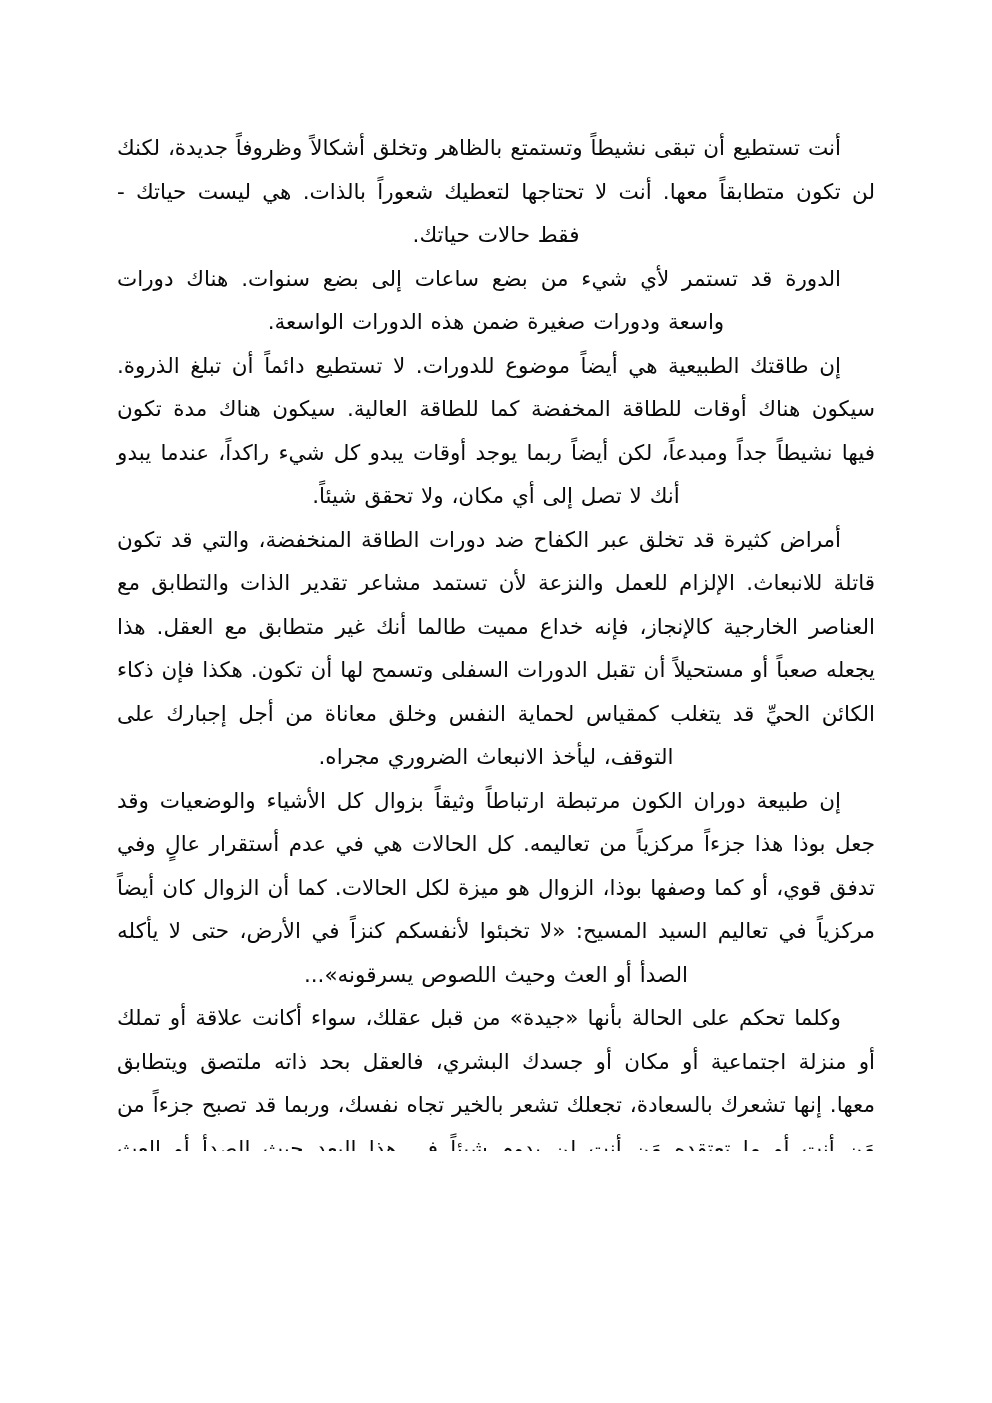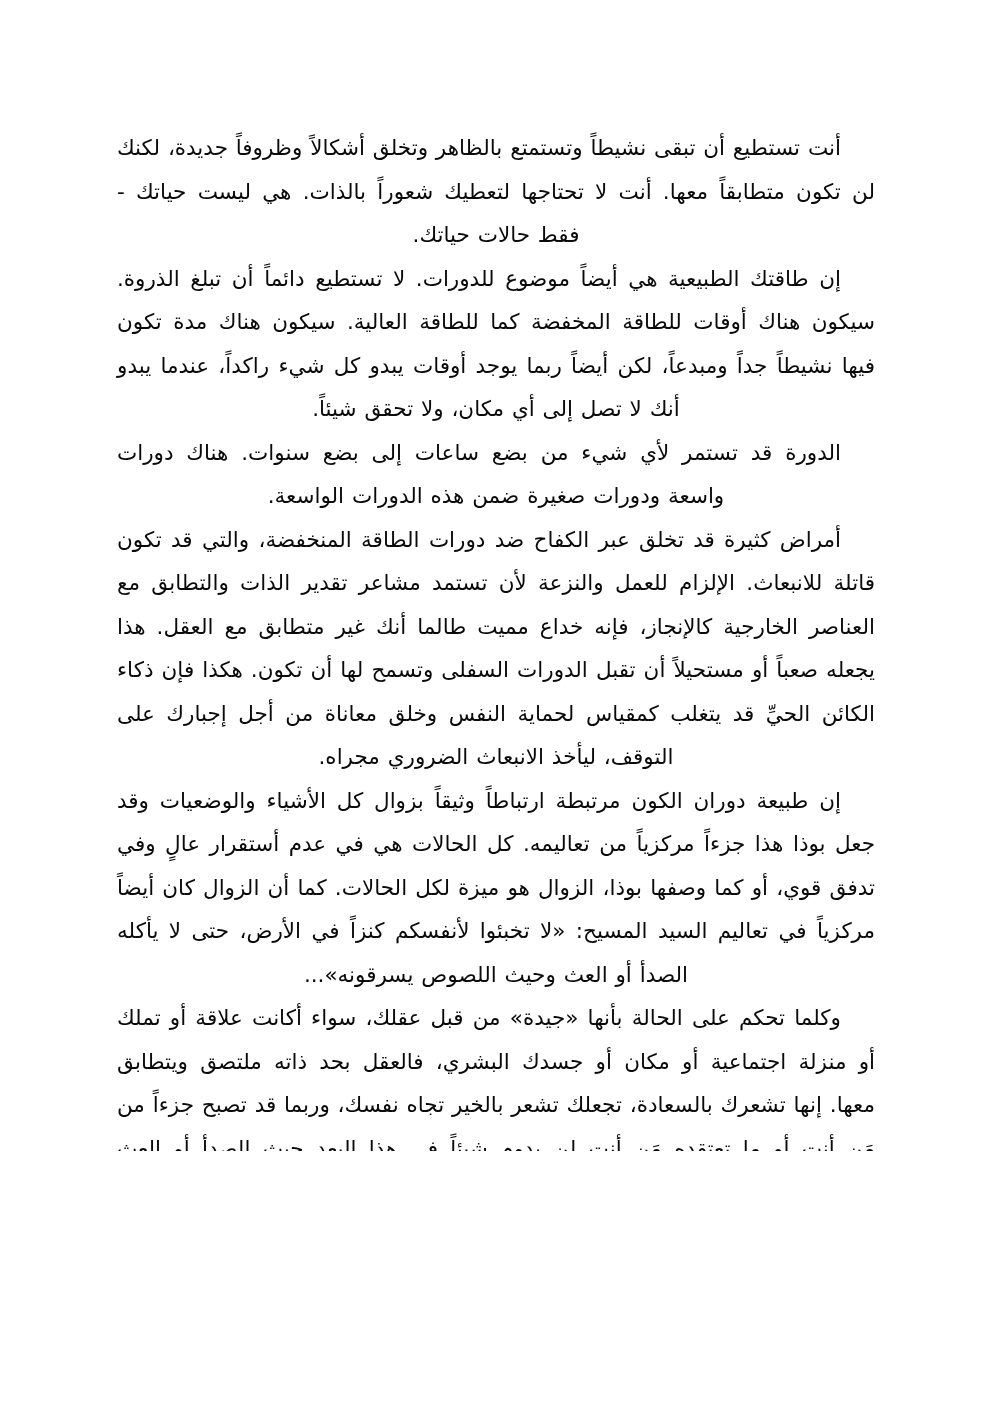--- a/index.html
+++ b/index.html
@@ -77,22 +77,22 @@
     font-weight: 400;
   }
 </style>
 </head>
 <body>
 
 <div class="page">
 
   <div class="text-column">
     <p class="para">أنت تستطيع أن تبقى نشيطاً وتستمتع بالظاهر وتخلق أشكالاً وظروفاً جديدة، لكنك لن تكون متطابقاً معها. أنت لا تحتاجها لتعطيك شعوراً بالذات. هي ليست حياتك - فقط حالات حياتك.</p>
+    <p class="para">الدورة قد تستمر لأي شيء من بضع ساعات إلى بضع سنوات. هناك دورات واسعة ودورات صغيرة ضمن هذه الدورات الواسعة.</p>
     <p class="para">إن طاقتك الطبيعية هي أيضاً موضوع للدورات. لا تستطيع دائماً أن تبلغ الذروة. سيكون هناك أوقات للطاقة المخفضة كما للطاقة العالية. سيكون هناك مدة تكون فيها نشيطاً جداً ومبدعاً، لكن أيضاً ربما يوجد أوقات يبدو كل شيء راكداً، عندما يبدو أنك لا تصل إلى أي مكان، ولا تحقق شيئاً.</p>
-    <p class="para">الدورة قد تستمر لأي شيء من بضع ساعات إلى بضع سنوات. هناك دورات واسعة ودورات صغيرة ضمن هذه الدورات الواسعة.</p>
     <p class="para">أمراض كثيرة قد تخلق عبر الكفاح ضد دورات الطاقة المنخفضة، والتي قد تكون قاتلة للانبعاث. الإلزام للعمل والنزعة لأن تستمد مشاعر تقدير الذات والتطابق مع العناصر الخارجية كالإنجاز، فإنه خداع مميت طالما أنك غير متطابق مع العقل. هذا يجعله صعباً أو مستحيلاً أن تقبل الدورات السفلى وتسمح لها أن تكون. هكذا فإن ذكاء الكائن الحيِّ قد يتغلب كمقياس لحماية النفس وخلق معاناة من أجل إجبارك على التوقف، ليأخذ الانبعاث الضروري مجراه.</p>
     <p class="para">إن طبيعة دوران الكون مرتبطة ارتباطاً وثيقاً بزوال كل الأشياء والوضعيات وقد جعل بوذا هذا جزءاً مركزياً من تعاليمه. كل الحالات هي في عدم أستقرار عالٍ وفي تدفق قوي، أو كما وصفها بوذا، الزوال هو ميزة لكل الحالات. كما أن الزوال كان أيضاً مركزياً في تعاليم السيد المسيح: «لا تخبئوا لأنفسكم كنزاً في الأرض، حتى لا يأكله الصدأ أو العث وحيث اللصوص يسرقونه»...</p>
     <p class="para">وكلما تحكم على الحالة بأنها «جيدة» من قبل عقلك، سواء أكانت علاقة أو تملك أو منزلة اجتماعية أو مكان أو جسدك البشري، فالعقل بحد ذاته ملتصق ويتطابق معها. إنها تشعرك بالسعادة، تجعلك تشعر بالخير تجاه نفسك، وربما قد تصبح جزءاً من مَن أنت أو ما تعتقده مَن أنت لن يدوم شيئاً في هذا البعد حيث الصدأ أو العث يستهلكانك، أو قد تخضع لتبدل الأقطاب: الحالة نفسها التي كانت بالأمس أو السنة الماضية جيدة تتحول فجأة أو تدريجياً إلى سيئة. إنها نفسها</p>
   </div>
 
   <div class="page-number">- ١٥٣ -</div>
 
   <div class="watermark">www.ibtesama.com</div>
 
 </div>

